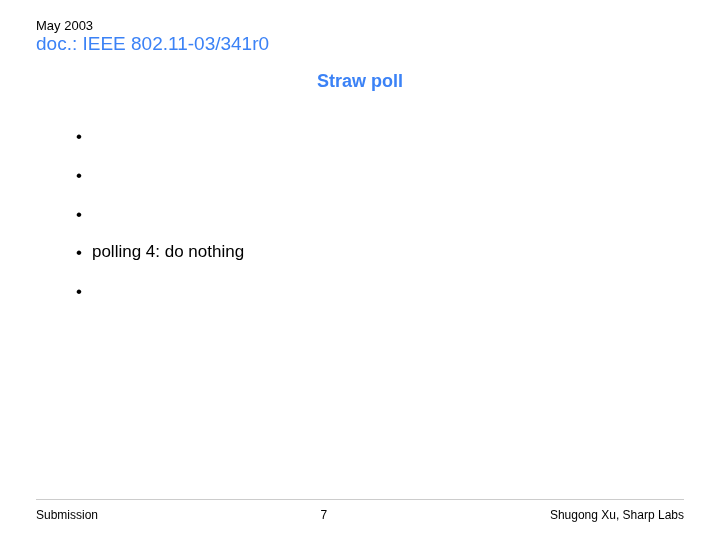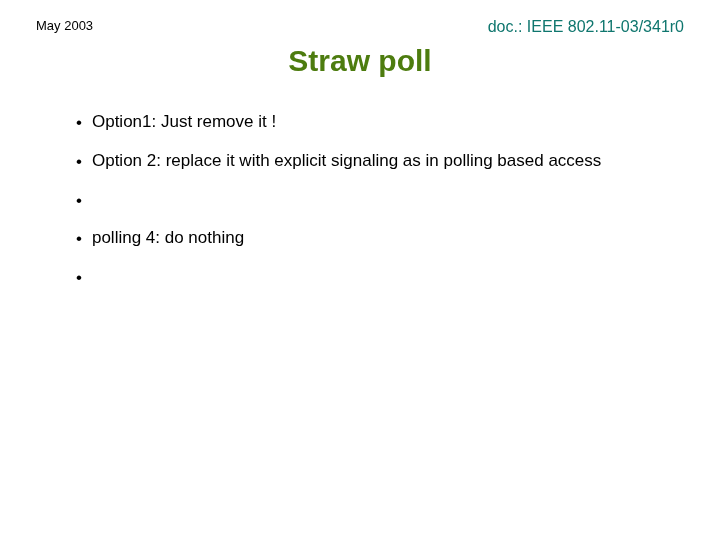--- a/index.html
+++ b/index.html
@@ -24,43 +24,44 @@
       padding: 18px 36px 18px 36px;
       position: relative;
       display: flex;
       flex-direction: column;
     }
 
     .header-row {
       display: flex;
       justify-content: space-between;
       align-items: flex-start;
-      margin-bottom: 0;
+      margin-bottom: 8px;
+      flex-direction: column;
     }
 
     .header-left {
       font-size: 13px;
       color: #000;
     }
 
     .header-right {
-      font-size: 16px;
-      color: #0f766e;
+      font-size: 19px;
+      color: #3b82f6;
     }
 
     .title-section {
       text-align: center;
       margin-bottom: 32px;
       margin-top: 8px;
     }
 
     .slide-title {
-      font-size: 30px;
+      font-size: 18px;
       font-weight: bold;
-      color: #4d7c0f;
+      color: #3b82f6;
     }
 
     .content-section {
       flex: 1;
       padding-left: 40px;
     }
 
     .bullet-list {
       list-style: none;
       padding: 0;
@@ -115,33 +116,36 @@
   </div>
 
   <div class="title-section">
     <h1 class="slide-title">Straw poll</h1>
   </div>
 
   <div class="content-section">
     <ul class="bullet-list">
     <li>
           <span class="bullet">•</span>
-          <span>Option1: Just remove it !</span>
         </li>
         <li>
           <span class="bullet">•</span>
-          <span>Option 2: replace it with explicit signaling as in polling based access</span>
         </li>
         <li>
           <span class="bullet">•</span>
         </li>
         <li>
           <span class="bullet">•</span>
           <span>polling 4: do nothing</span>
         </li>
         <li>
           <span class="bullet">•</span>
         </li>
       </ul>
   </div>
 
+  <div class="footer-row">
+    <span class="footer-left">Submission</span>
+    <span class="footer-center">7</span>
+    <span class="footer-right">Shugong Xu, Sharp Labs</span>
+  </div>
 
 </div>
 
 </body></html>

